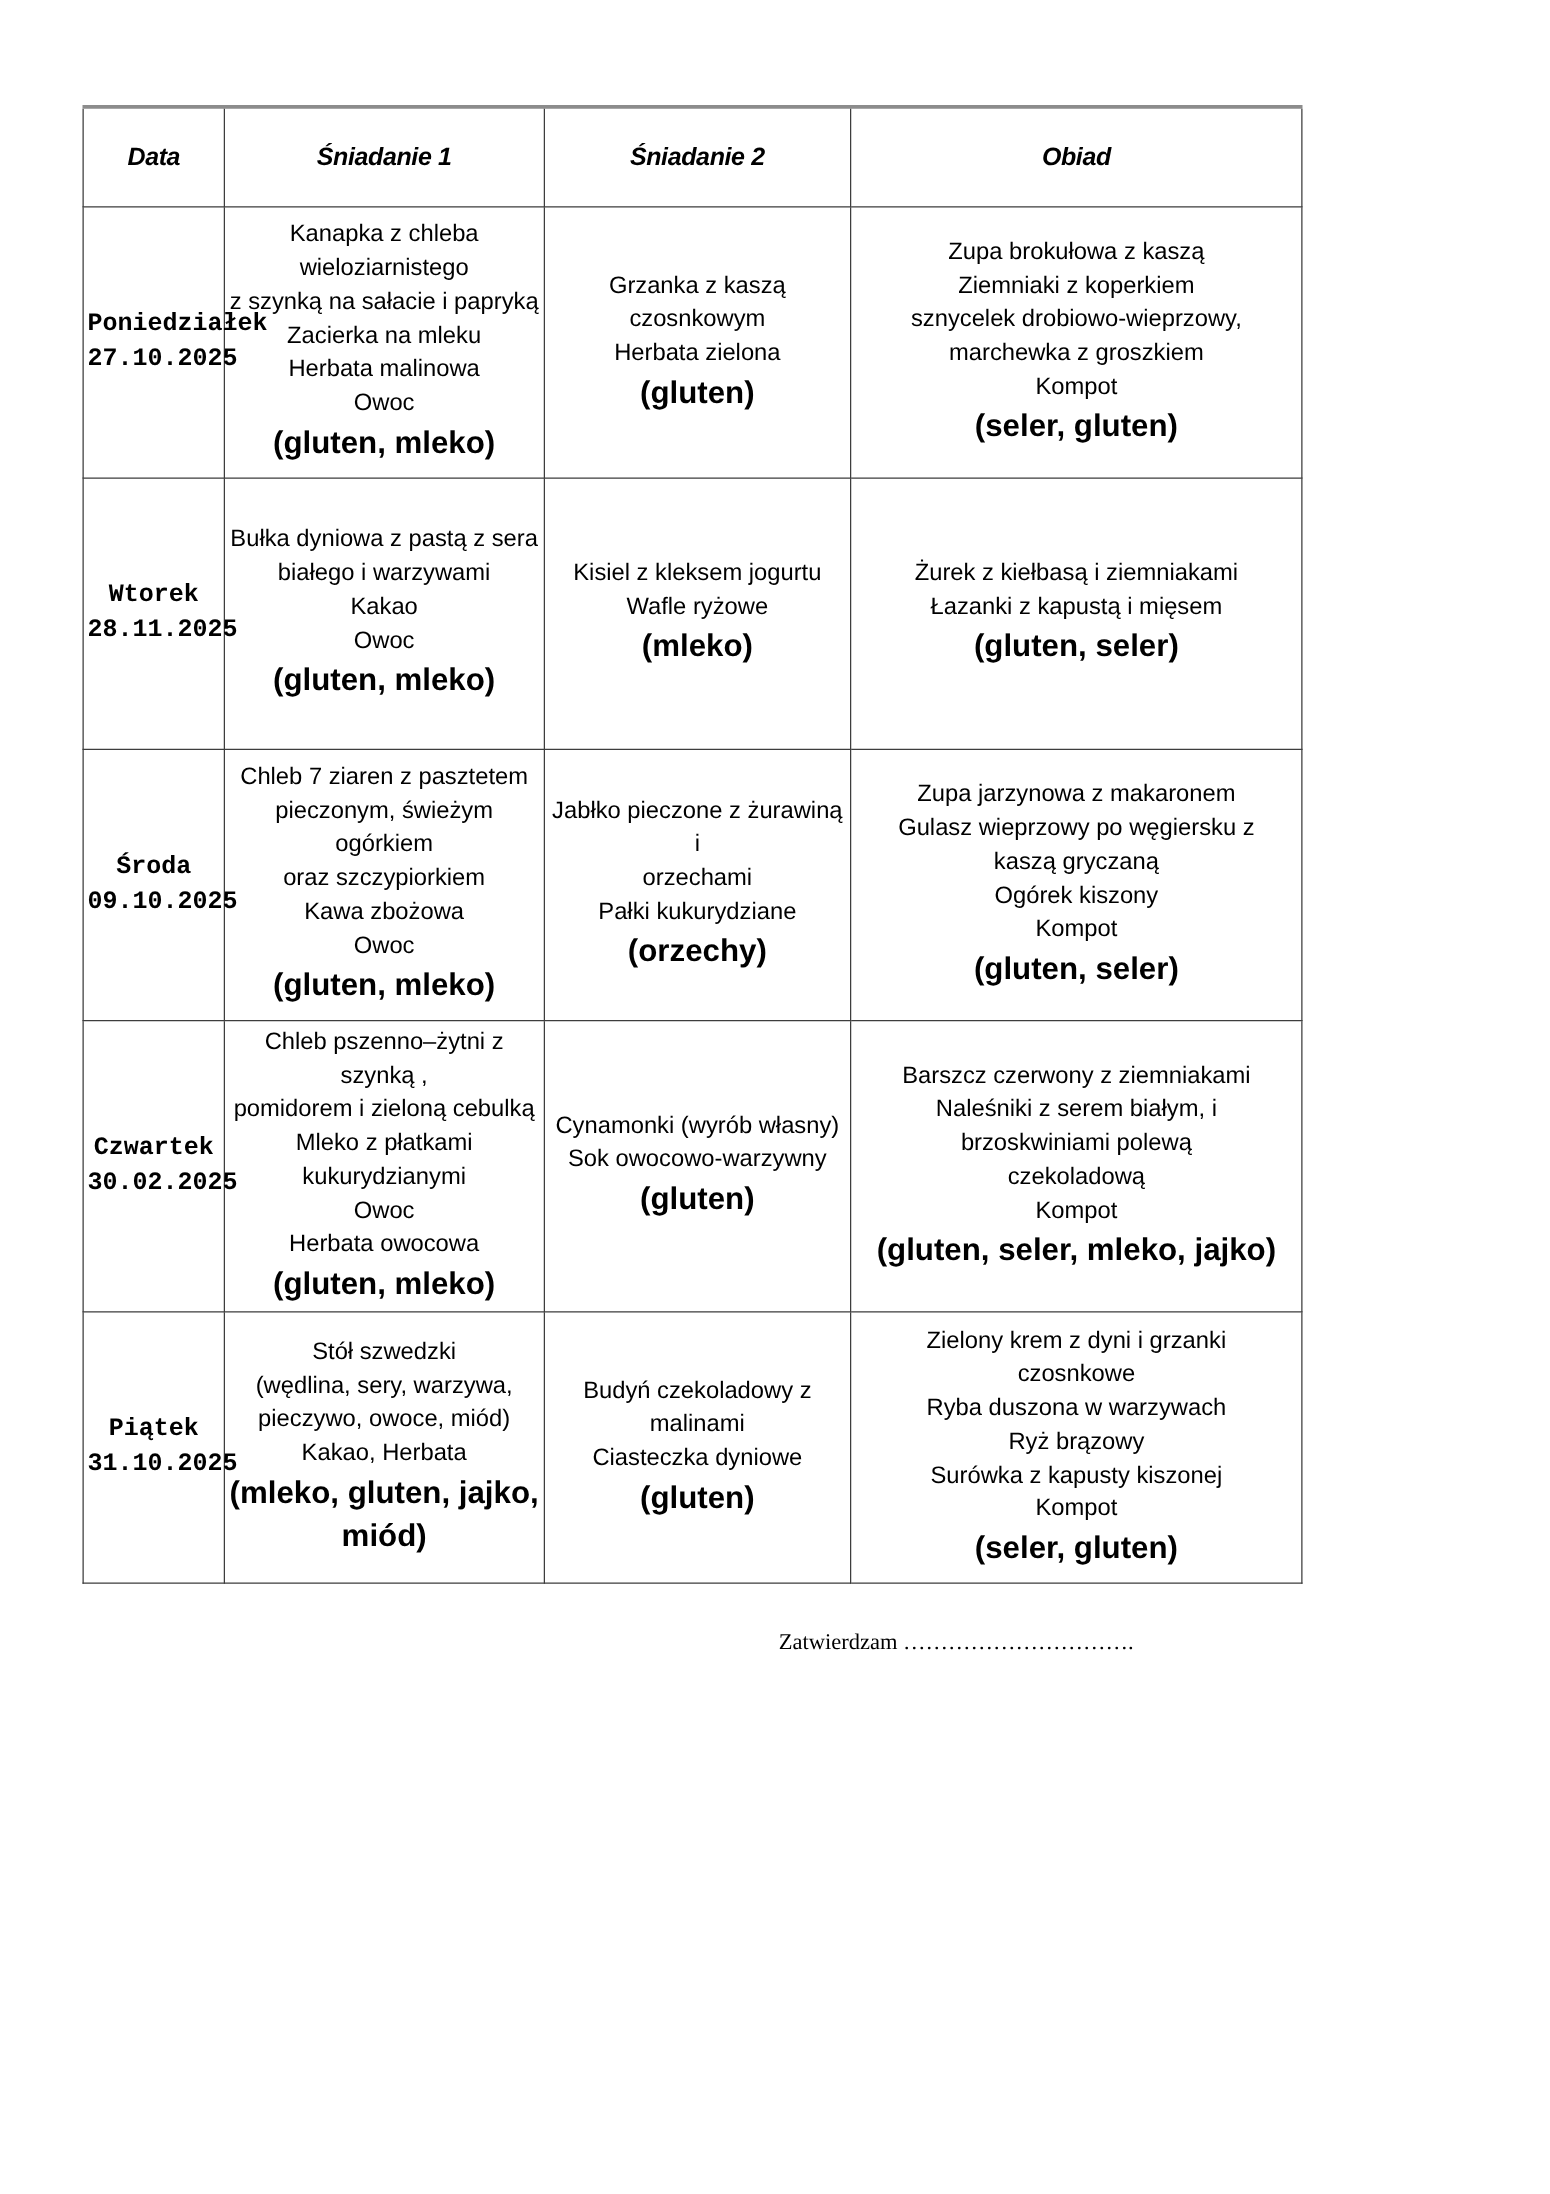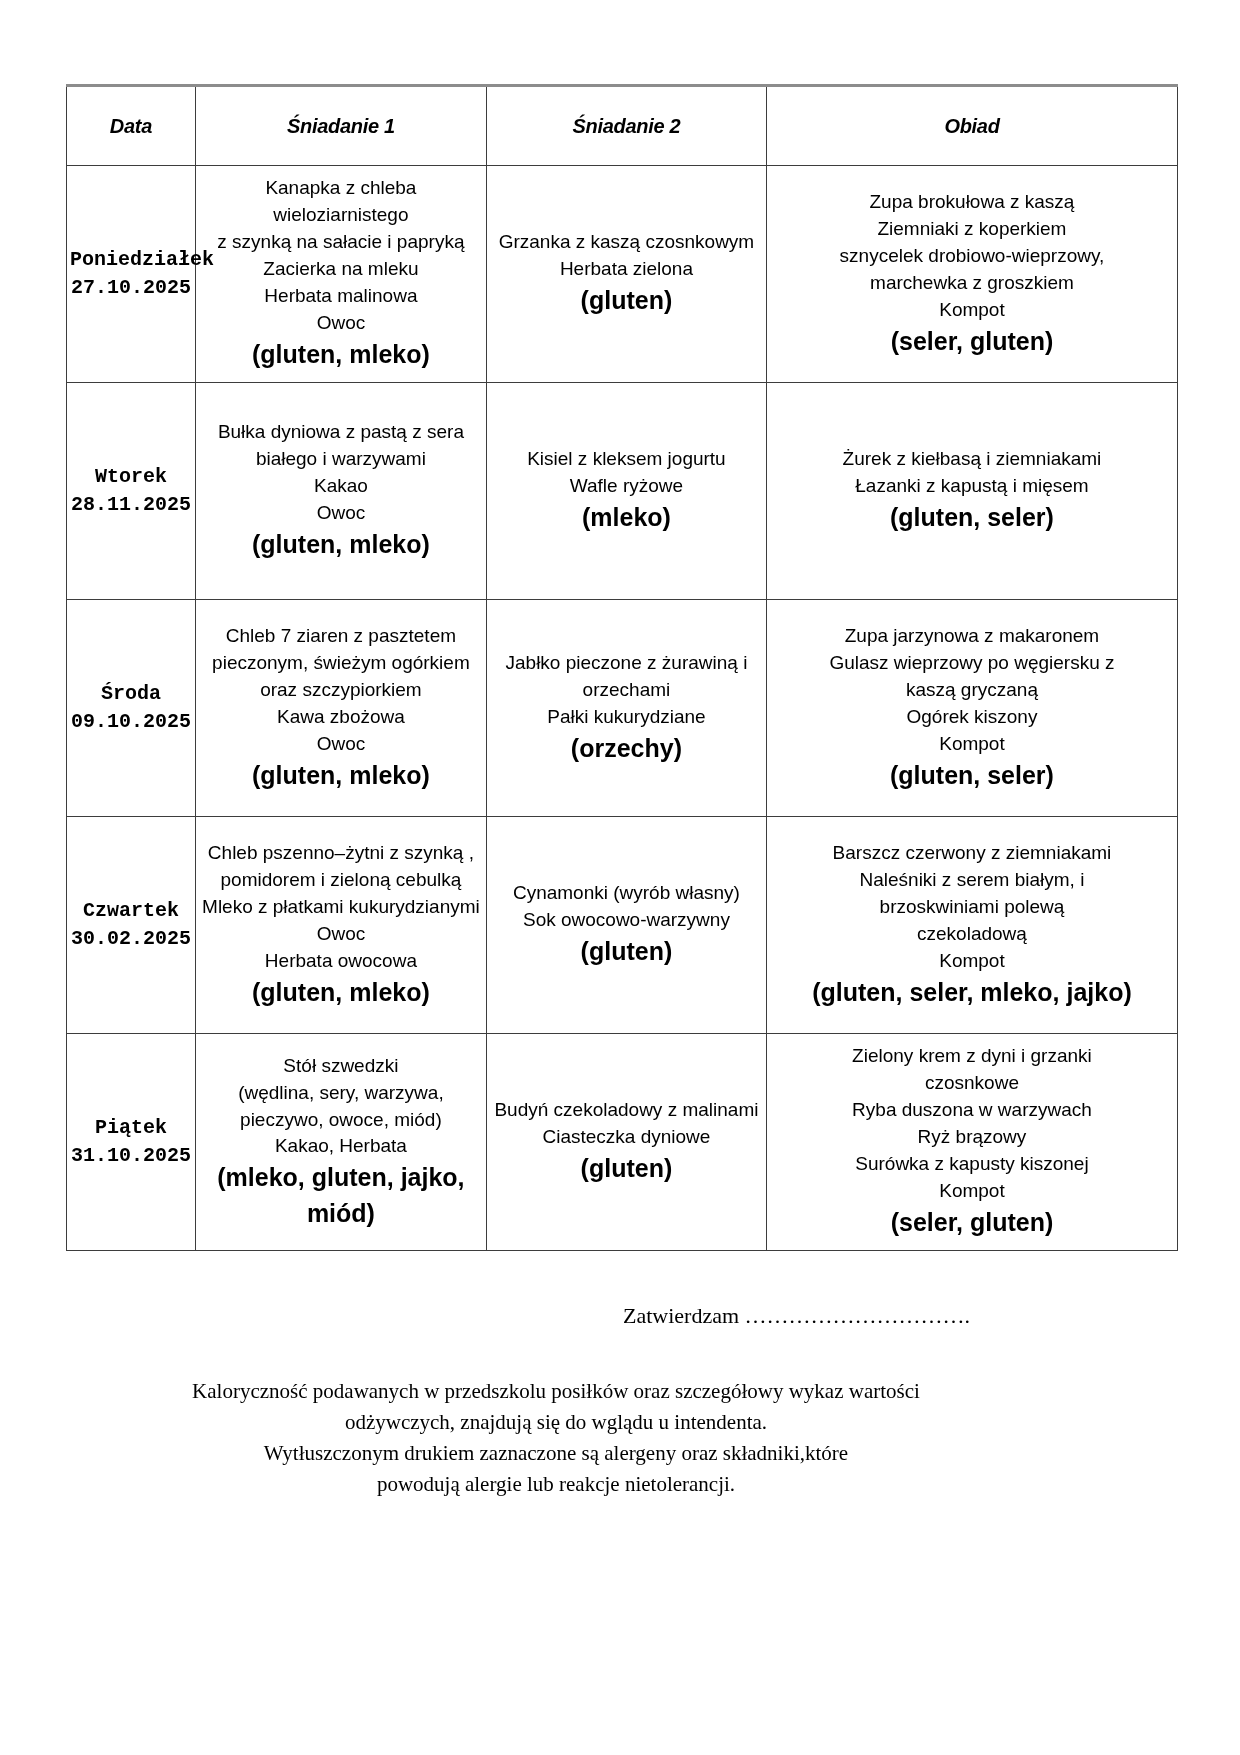--- a/index.html
+++ b/index.html
@@ -9,21 +9,21 @@
     height: 1755px;
     background: #ffffff;
     color: #000000;
     font-family: "Liberation Sans", sans-serif;
     overflow: hidden;
   }
   table.menu {
     position: absolute;
     left: 66px;
     top: 84px;
-    width: 1112px;
+    width: 976px;
     border-collapse: collapse;
     table-layout: fixed;
     border-top: 3px solid #8c8c8c;
   }
   .menu col.c-data { width: 11.6%; }
   .menu col.c-s1   { width: 26.2%; }
   .menu col.c-s2   { width: 25.2%; }
   .menu col.c-ob   { width: 37.0%; }
   .menu th, .menu td {
     border: 1.6px solid #3d3d3d;
@@ -57,21 +57,21 @@
     white-space: pre-line;
     font-weight: bold;
     font-size: 25px;
     line-height: 1.42;
   }
   .approve-line {
     position: absolute;
     left: 623px;
     top: 1303px;
     font-family: "Liberation Serif", serif;
-    font-size: 22px;
+    font-size: 18px;
     color: #000;
   }
   .footer-note {
     position: absolute;
     left: 0;
     top: 1376px;
     width: 1112px;
     text-align: center;
     font-family: "Liberation Serif", serif;
     font-size: 21px;
@@ -231,18 +231,14 @@
 Surówka z kapusty kiszonej
 Kompot</div>
           <div class="meal-allergens">(seler, gluten)</div>
         </td>
       </tr>
     </tbody>
   </table>
 
   <div class="approve-line">Zatwierdzam ………………………….</div>
 
-  <div class="footer-note">Kaloryczność podawanych w przedszkolu posiłków oraz szczegółowy wykaz wartości
-odżywczych, znajdują się do wglądu u intendenta.
-Wytłuszczonym drukiem zaznaczone są alergeny oraz składniki,które
-powodują alergie lub reakcje nietolerancji.</div>
 
 </div>
 
 </body></html>

